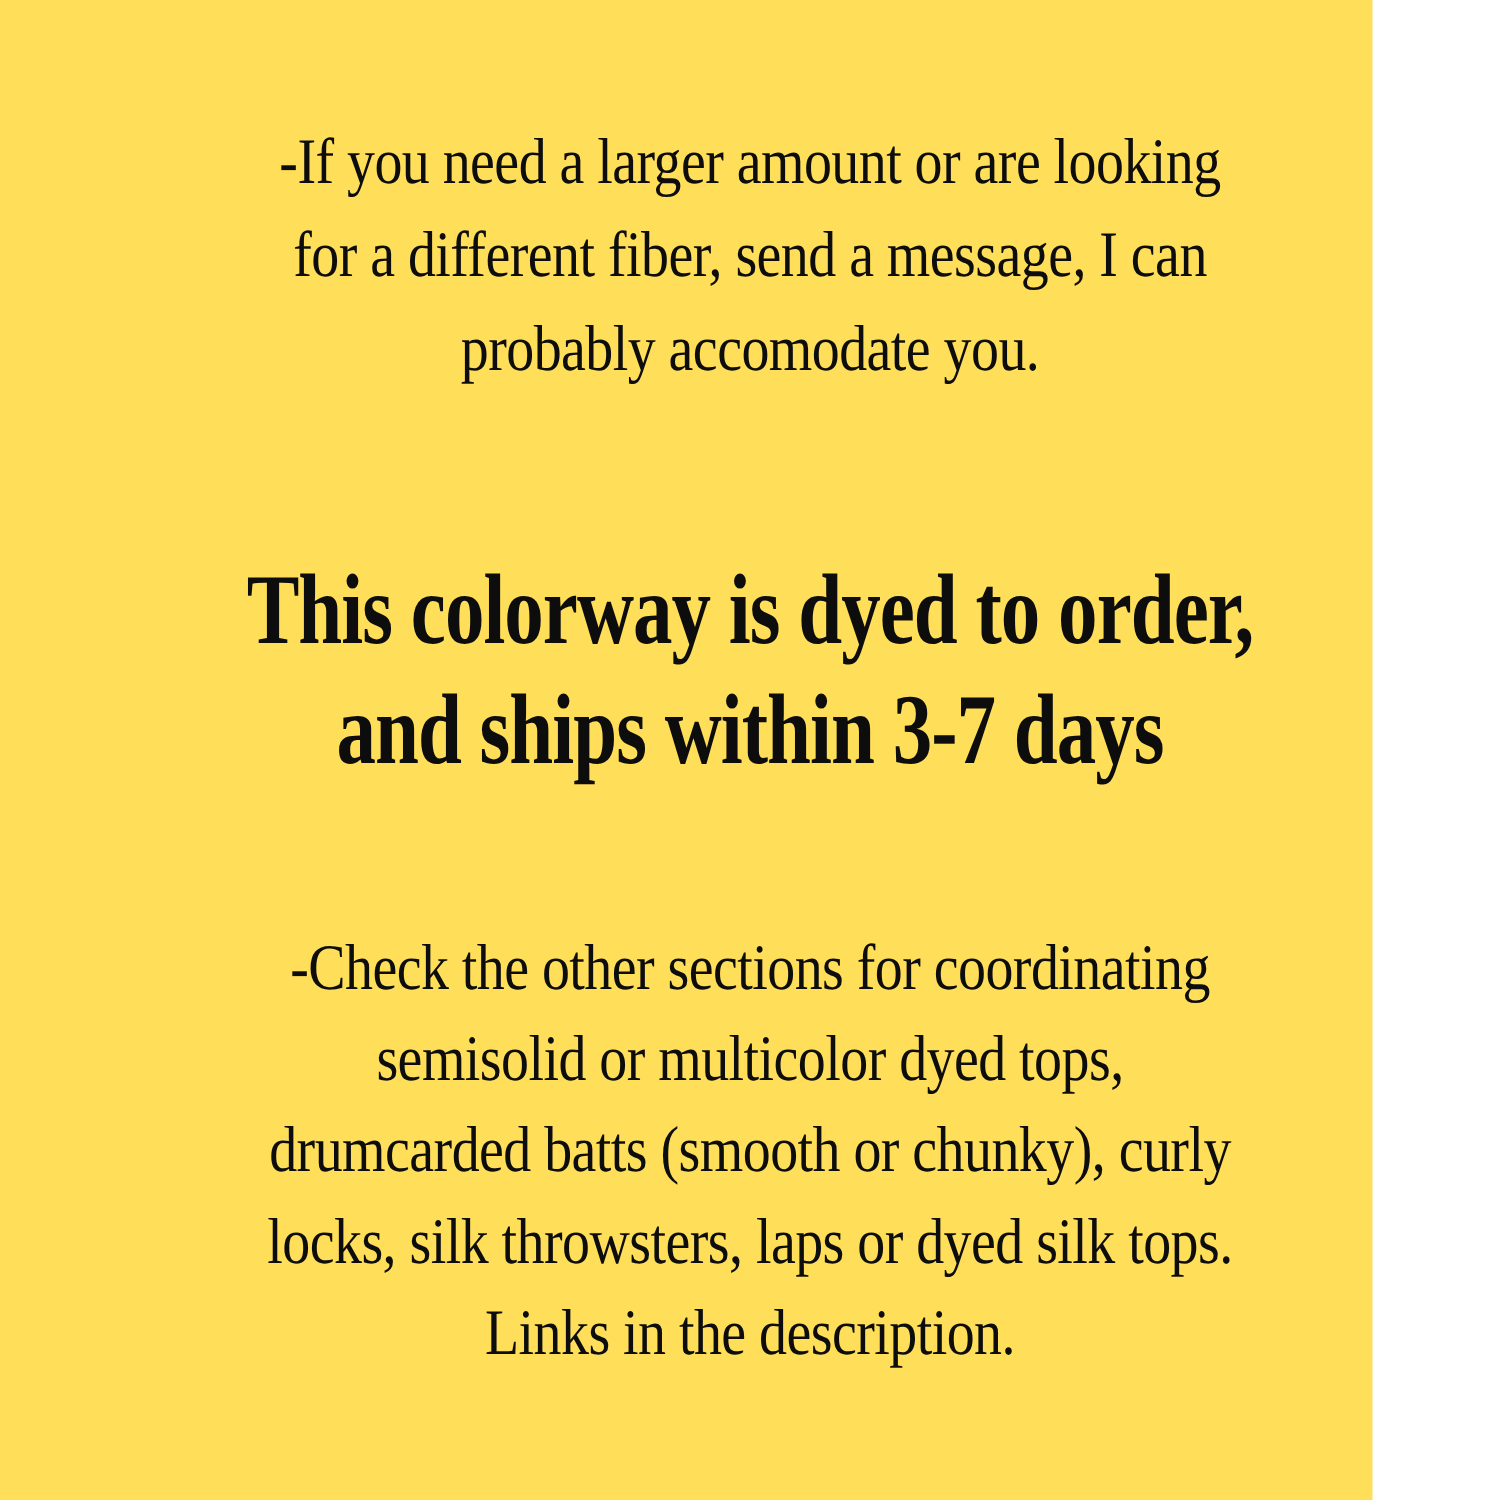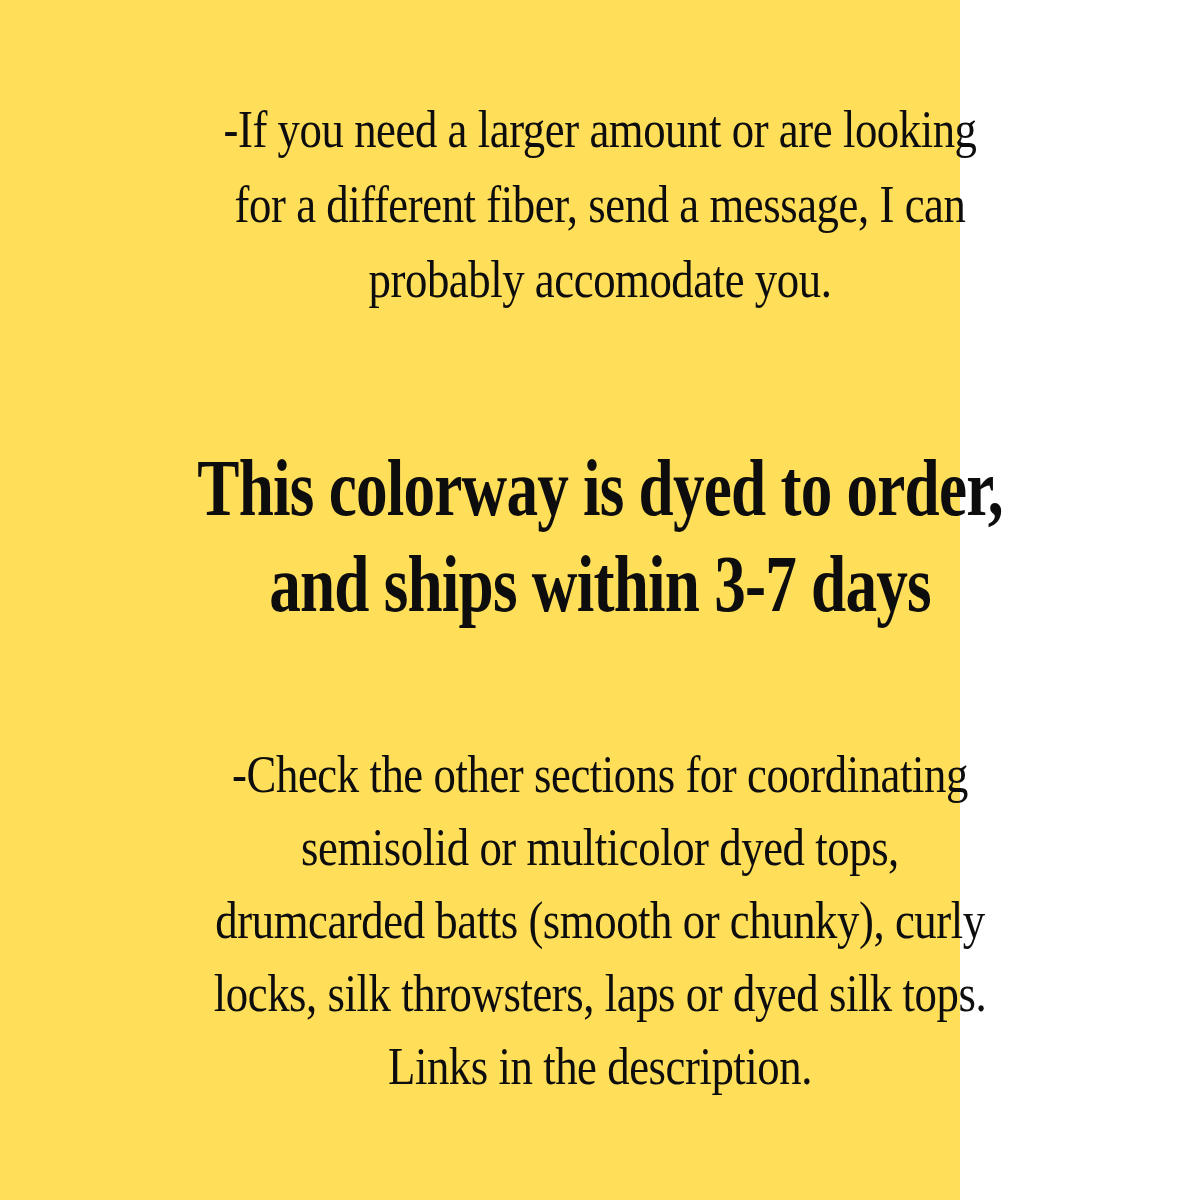--- a/index.html
+++ b/index.html
@@ -5,21 +5,21 @@
   * { margin: 0; padding: 0; box-sizing: border-box; }
 
   html, body {
     width: 1200px;
     height: 1200px;
     overflow: hidden;
   }
 
   .card {
     position: relative;
-    width: 960px;
+    width: 1098px;
     height: 1200px;
     background: #FFDE59;
     font-family: "Liberation Serif", serif;
     color: #0d0d0d;
   }
 
   .text-block {
     position: absolute;
     left: 0;
     width: 1200px;

